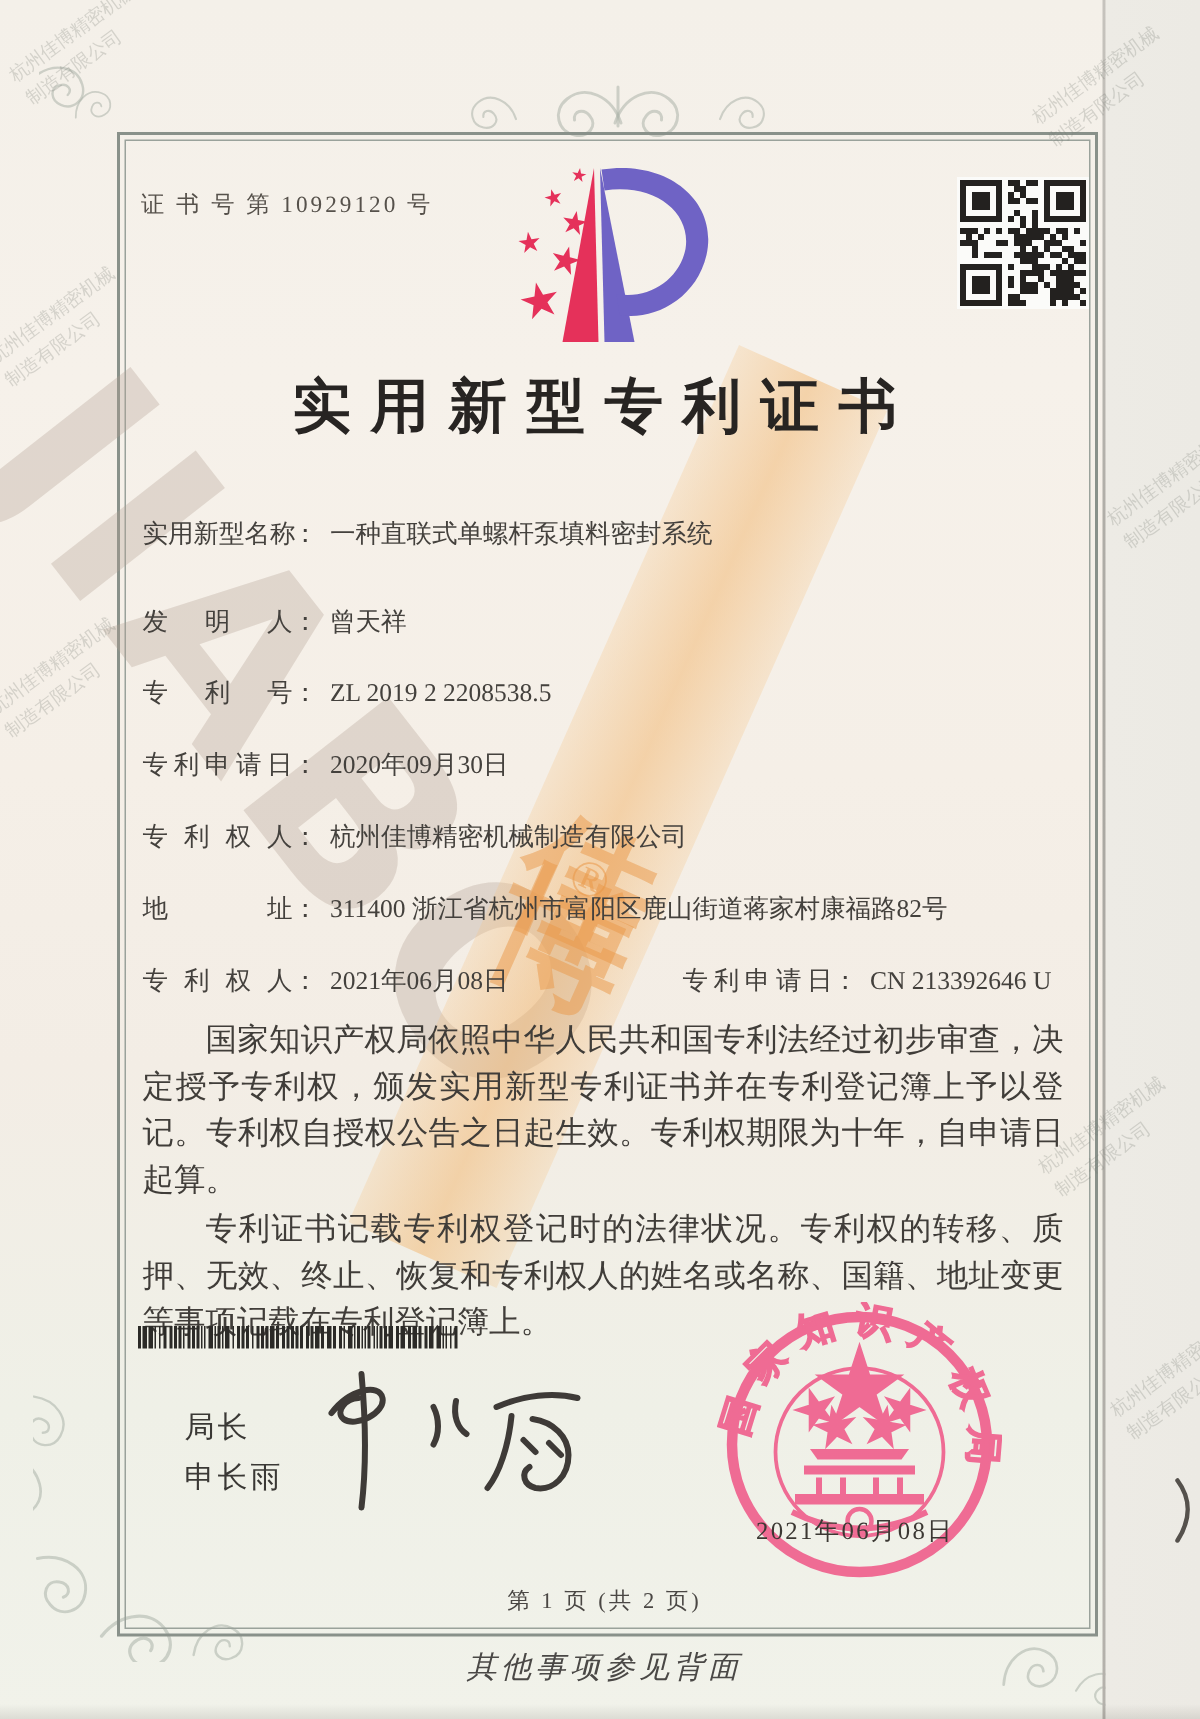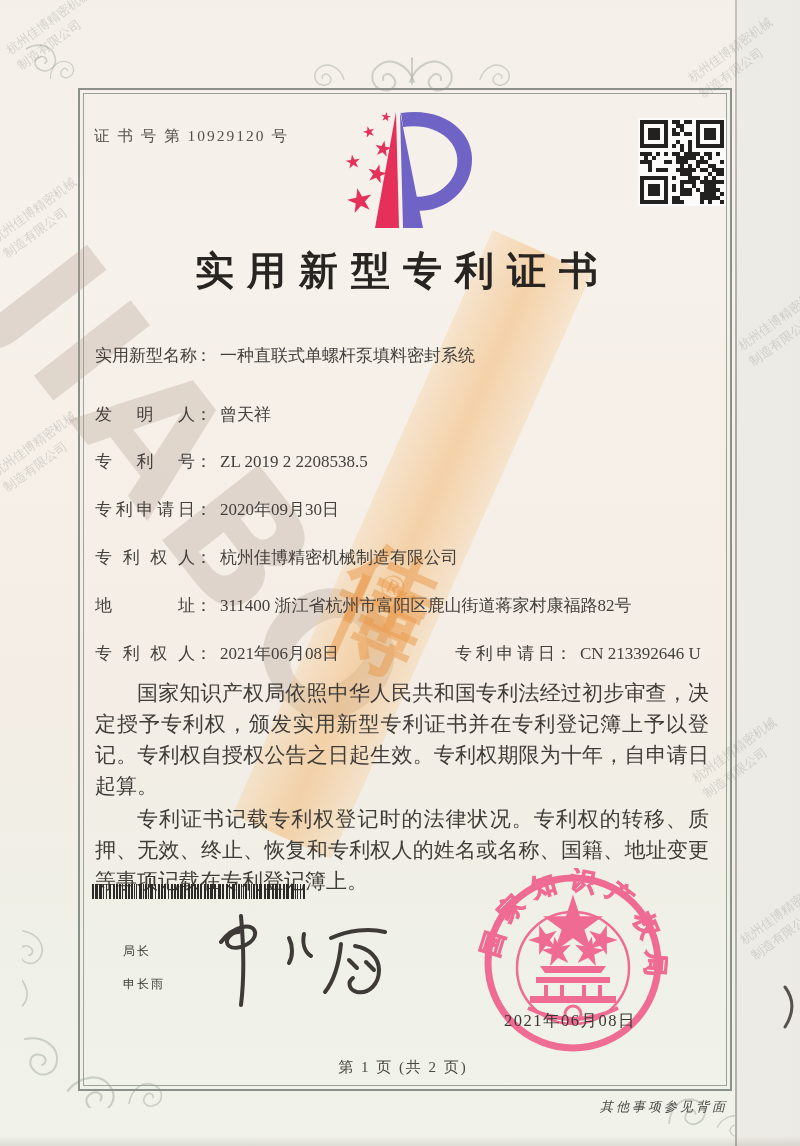--- a/index.html
+++ b/index.html
@@ -56,31 +56,31 @@
   .f-colon{margin-right:8px;}
   .sub2{position:absolute;left:360px;top:0;}
   
   .paras{position:absolute;left:95px;top:678px;width:614px;z-index:2;color:#403d39;}
   .paras p{margin:0 0 2px 0;font-size:21px;line-height:31px;text-indent:2em;text-align:justify;}
   
   .barcode{position:absolute;left:92px;top:884px;width:224px;height:15px;z-index:2;font-size:0;}
   .barcode span{display:inline-block;height:100%;background:#2b2a27;}
   
   .director{position:absolute;left:123px;top:936px;z-index:2;color:#3a3835;
-    font-family:Liberation Mono, monospace;font-size:12px;line-height:33px;letter-spacing:2px;}
+    font-family:Liberation Serif, serif;font-size:20px;line-height:33px;letter-spacing:2px;}
   .sig{position:absolute;left:203px;top:908px;z-index:3;}
   
   .seal{position:absolute;left:478px;top:868px;width:190px;height:190px;z-index:2;opacity:.82;}
   .seal-date{position:absolute;left:470px;top:1010px;width:200px;text-align:center;
     font-size:16.5px;letter-spacing:1.5px;color:#3b3833;z-index:4;}
   
   .page-num{position:absolute;left:78px;top:1058px;width:650px;text-align:center;
     font-size:15px;color:#4a4744;letter-spacing:2px;z-index:2;}
-  .back-note{position:absolute;left:78px;top:1098px;width:650px;text-align:right;
-    font-size:13px;font-style:italic;color:#4a4846;letter-spacing:3px;z-index:2;}
+  .back-note{position:absolute;left:78px;top:1098px;width:650px;text-align:center;
+    font-size:20px;font-style:italic;color:#4a4846;letter-spacing:3px;z-index:2;}
 </style>
 </head>
 <body>
 
 <svg width="0" height="0" style="position:absolute" aria-hidden="true">
   <defs>
     <path id="star" d="M0,-1 L0.2245,-0.309 0.9511,-0.309 0.3633,0.118 0.5878,0.809 0,0.382 -0.5878,0.809 -0.3633,0.118 -0.9511,-0.309 -0.2245,-0.309 Z"></path>
     <path id="flr" d="M0,22 C6,4 24,-4 36,6 C46,14 42,28 31,30 C22,32 15,24 21,17 C25,12 32,14 31,20"></path>
   </defs>
 </svg>

